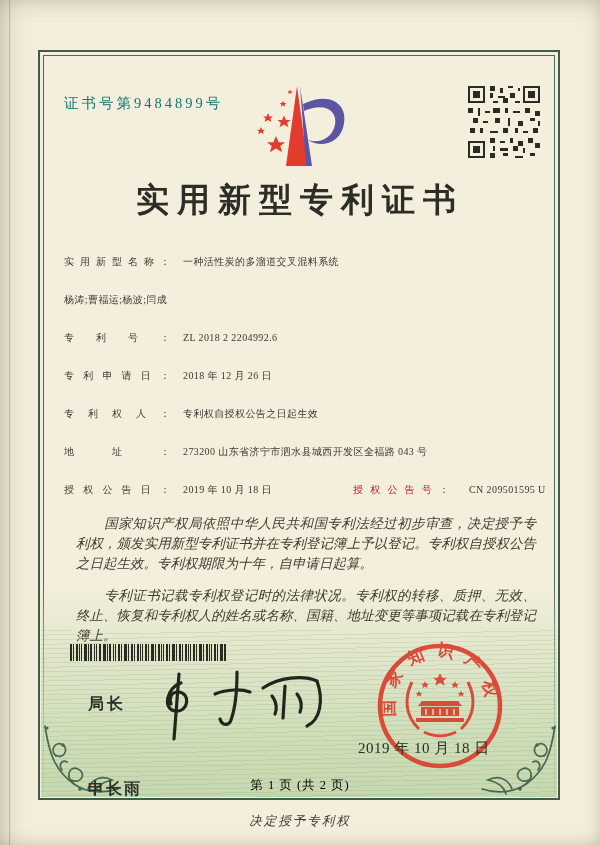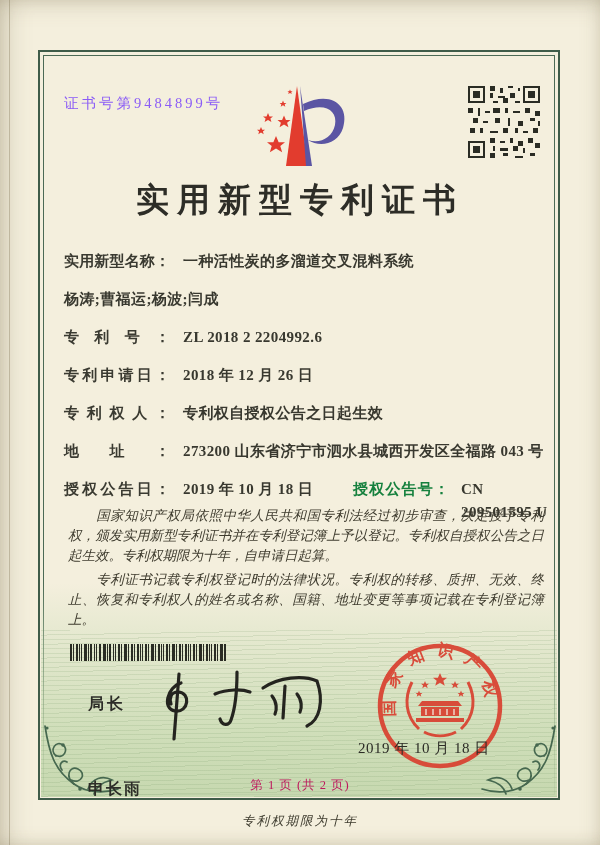--- a/index.html
+++ b/index.html
@@ -19,42 +19,42 @@
   }
   .border-inner{position:absolute;left:3px;top:3px;right:3px;bottom:3px;border:1px solid #4c6a55;}
   .green-band{
     position:absolute;left:41px;top:583px;width:516px;height:214px;
     background:linear-gradient(180deg,rgba(211,226,192,0) 0%,rgba(207,223,187,.45) 28%,rgba(201,219,179,.85) 70%,rgba(196,215,173,.95) 100%);
   }
   .band-lines{
     position:absolute;left:0;right:0;top:22%;bottom:0;
     background:repeating-linear-gradient(179deg,rgba(110,148,96,.16) 0px,rgba(110,148,96,.16) 1px,transparent 1px,transparent 4.6px);
   }
-  .cert-no{position:absolute;left:64px;top:94px;font-size:14.5px;letter-spacing:3px;color:#8b5cf6;}
+  .cert-no{position:absolute;left:64px;top:94px;font-size:14.5px;letter-spacing:3px;color:#0f766e;}
   .logo{position:absolute;left:240px;top:78px;}
   .qr{position:absolute;left:468px;top:86px;}
   .title{
     position:absolute;left:0;right:0;top:178px;text-align:center;
     font-size:33px;font-weight:600;letter-spacing:8px;color:#2d2d27;
   }
-  .fields{position:absolute;left:64px;top:250px;right:46px;font-size:15px;color:#38382f;font-weight:bold;}
+  .fields{position:absolute;left:64px;top:250px;right:46px;font-size:10px;color:#38382f;}
   .row{display:flex;line-height:23px;margin-bottom:15px;}
   .lbl{flex:0 0 106px;text-align:justify;text-align-last:justify;margin-right:13px;color:#3a3a31;}
-  .lbl2{flex:0 0 96px;text-align:justify;text-align-last:justify;margin-right:12px;color:#15803d;}
+  .lbl2{flex:0 0 96px;text-align:justify;text-align-last:justify;margin-right:20px;color:#b91c1c;}
   .val{flex:1;letter-spacing:.4px;}
   .grant-date-val{width:170px;letter-spacing:.4px;}
   .body-text{position:absolute;left:64px;right:52px;top:502px;color:#3e3b2e;}
-  .body-text p{margin:4px;font-size:13.5px;line-height:20px;text-indent:2.1em;text-align:justify;font-style:italic;}
+  .body-text p{margin:12px;font-size:13.5px;line-height:20px;text-indent:2.1em;text-align:justify;font-style:italic;}
   .barcode{position:absolute;left:70px;top:644px;}
   .director-title{position:absolute;left:88px;top:694px;font-family:"Liberation Sans","DejaVu Sans",sans-serif;font-size:16px;font-weight:600;letter-spacing:3px;color:#2d2d28;}
   .director-name{position:absolute;left:88px;top:731px;font-family:"Liberation Sans","DejaVu Sans",sans-serif;font-size:16px;font-weight:600;letter-spacing:2px;color:#2d2d28;margin-top:48px;}
   .signature{position:absolute;left:145px;top:665px;}
   .seal{position:absolute;left:374px;top:640px;}
   .seal-date{position:absolute;left:358px;top:739px;width:175px;font-size:15px;font-weight:500;letter-spacing:.5px;color:#2c2c26;}
-  .page-info{position:absolute;left:0;right:0;top:777px;text-align:center;font-size:12.5px;letter-spacing:1px;color:#be185d;}
+  .page-info{position:absolute;left:0;right:0;top:777px;text-align:center;font-size:12.5px;letter-spacing:1px;color:#000000;}
   .footer-note{position:absolute;left:0;right:0;top:813px;text-align:center;font-size:12.5px;letter-spacing:2px;font-style:italic;color:#3c3a2d;}
   .flourish{position:absolute;}
   .flourish.left{left:40px;top:718px;}
   .flourish.right{left:478px;top:718px;transform:scaleX(-1);}
 </style>
 </head>
 <body>
 
 <div class="photo">
   <div class="paper-edge"></div>
@@ -214,14 +214,14 @@
         <path d="M38 42 C30 58 31 76 45 89"></path>
         <path d="M94 42 C102 58 101 76 87 89"></path>
         <path d="M50 92 C60 97 72 97 82 92"></path>
       </g>
     </g>
   </svg>
 
   <div class="seal-date">2019 年 10 月 18 日</div>
 
   <div class="page-info">第 1 页 (共 2 页)</div>
-  <div class="footer-note">专利权期限为十年</div>
+  <div class="footer-note">决定授予专利权</div>
 </div>
 
 </body></html>

